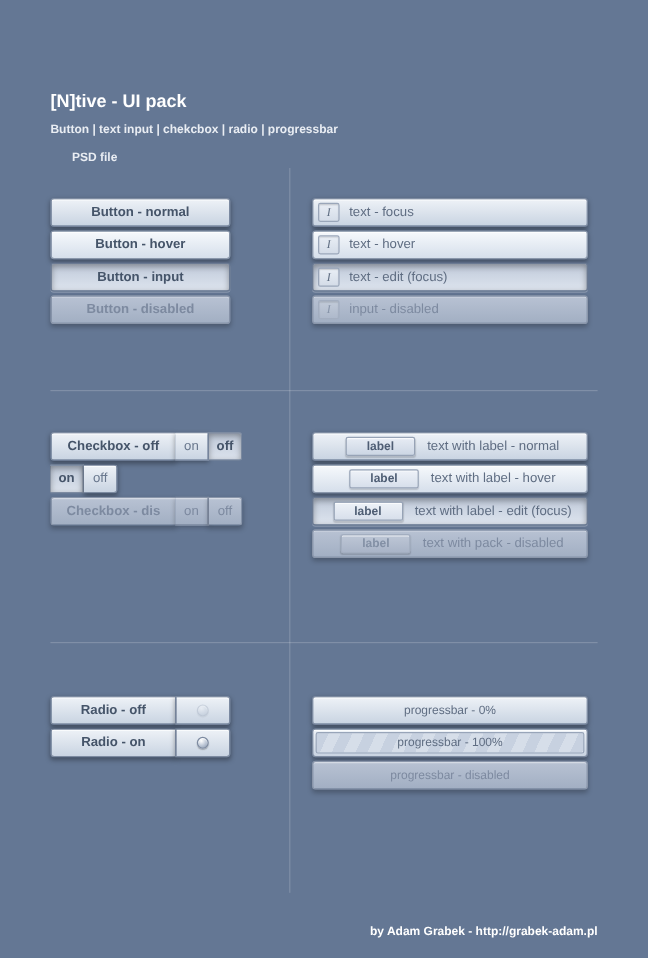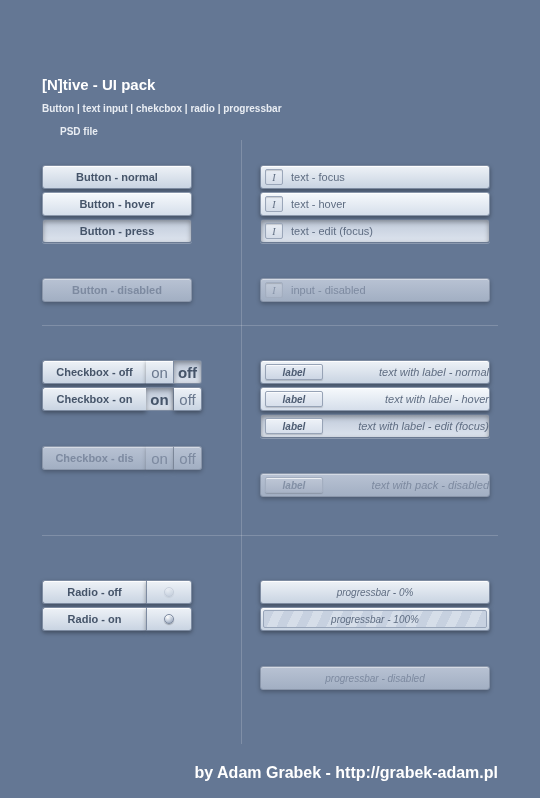--- a/index.html
+++ b/index.html
@@ -94,21 +94,20 @@
       0 1px 0 rgba(255,255,255,.25);
     border-color: #6b7a92;
   }
   .ctrl.disabled {
     background: linear-gradient(#b8c2d3, #a2afc3);
     border-color: #8a96aa;
     color: #7d8aa0;
     box-shadow:
       inset 0 1px 0 rgba(255,255,255,.4),
       0 2px 4px rgba(0,0,0,.25);
-    margin-top: 32px;
   }
 
   
   .btn { width: 150px; }
 
   
   .textbox {
     width: 230px;
     justify-content: flex-start;
     padding-left: 4px;
@@ -125,36 +124,36 @@
     display:inline-flex; align-items:center; justify-content:center;
     color:#5f6d82; font-family: Georgia, serif; font-style: italic; font-size: 10px;
   }
   .textbox.disabled .ibeam { background: linear-gradient(#c2cbd9,#aeb9cb); color:#8794a9; border-color:#a3aec0;}
 
   
   .chkwrap { display:inline-flex;justify-content:space-between; }
   .chklabel { width: 104px; border-top-right-radius:0; border-bottom-right-radius:0; border-right:0; }
   .pill {
     width: 28px;
-    font-size: 15px;
+    font-size: 11px;
     font-weight: normal;
     color:#6a788e;
     border-radius:0;
     border-left:0;
   }
   .pill:last-child { border-top-right-radius:3px; border-bottom-right-radius:3px; }
   .pill.active {
     background: linear-gradient(#bfc9d9,#dbe2ec);
     box-shadow: inset 0 2px 5px rgba(0,0,0,.35);
     color:#455469;
     font-weight:bold;
   }
 
   
-  .lblbox { width:230px; justify-content:space-between; padding-left:4px; font-weight:normal; color:#5f6d82; gap:10px;font-style:italic;}
+  .lblbox { width:230px; justify-content:center; padding-left:4px; font-weight:normal; color:#5f6d82; gap:10px;}
   .lblbox .tag {
     width:58px; height:16px;
     border:1px solid #97a3b6;
     border-radius:2px;
     background:linear-gradient(#e7ecf4,#ccd6e4);
     box-shadow: inset 0 1px 0 rgba(255,255,255,.7), 0 1px 1px rgba(0,0,0,.15);
     display:inline-flex; align-items:center; justify-content:center;
     font-weight:bold; font-size:10px; color:#4e5d73;
   }
   .lblbox.focus .tag, .lblbox.hover .tag { background:linear-gradient(#eef2f8,#d7dfeb); }
@@ -184,47 +183,47 @@
     background: repeating-linear-gradient(
       115deg,
       #c7d1e0 0 9px,
       #d6dee9 9px 18px
     );
     border:1px solid #98a5b9;
   }
   .progress.p0   .fill{ width:0; border:0;}
   .progress.p50  .fill{ width:112px; }
   .progress.p100 .fill{ right:2px; width:auto; }
-  .progress .txt { position:relative; z-index:1;font-style:italic; }
+  .progress .txt { position:relative; z-index:1; }
 
   
   .footer {
     position:absolute; right:42px; bottom:16px;
-    font-size:16px; font-weight:bold; color:#fff;
+    font-size:10px; font-weight:bold; color:#fff;
   }
 </style>
 </head>
 <body>
 
 <div class="page">
   <div class="title">[N]tive - UI pack</div>
   <div class="subtitle">Button | text input | chekcbox | radio | progressbar</div>
   <div class="psd">PSD file</div>
 
   <div class="grid">
 
     <div class="cell left">
       <div class="row">
           <div class="ctrl btn">Button - normal</div>
         </div>
       <div class="row">
           <div class="ctrl btn hover">Button - hover</div>
         </div>
       <div class="row">
-          <div class="ctrl btn press">Button - press</div>
+          <div class="ctrl btn press">Button - input</div>
         </div>
       <div class="row">
           <div class="ctrl btn disabled">Button - disabled</div>
         </div>
     </div>
 
     <div class="cell right">
       <div class="row">
           <div class="ctrl textbox">
         <span class="ibeam">I</span>
@@ -254,21 +253,20 @@
     <div class="cell left" style="padding-top:16px">
       <div class="row">
           <div class="chkwrap">
         <div class="ctrl chklabel">Checkbox - off</div>
         <div class="ctrl pill">on</div>
         <div class="ctrl pill active">off</div>
       </div>
         </div>
       <div class="row">
           <div class="chkwrap">
-        <div class="ctrl chklabel">Checkbox - on</div>
         <div class="ctrl pill active">on</div>
         <div class="ctrl pill">off</div>
       </div>
         </div>
       <div class="row">
           <div class="chkwrap">
         <div class="ctrl chklabel disabled">Checkbox - dis</div>
         <div class="ctrl pill disabled">on</div>
         <div class="ctrl pill disabled">off</div>
       </div>

